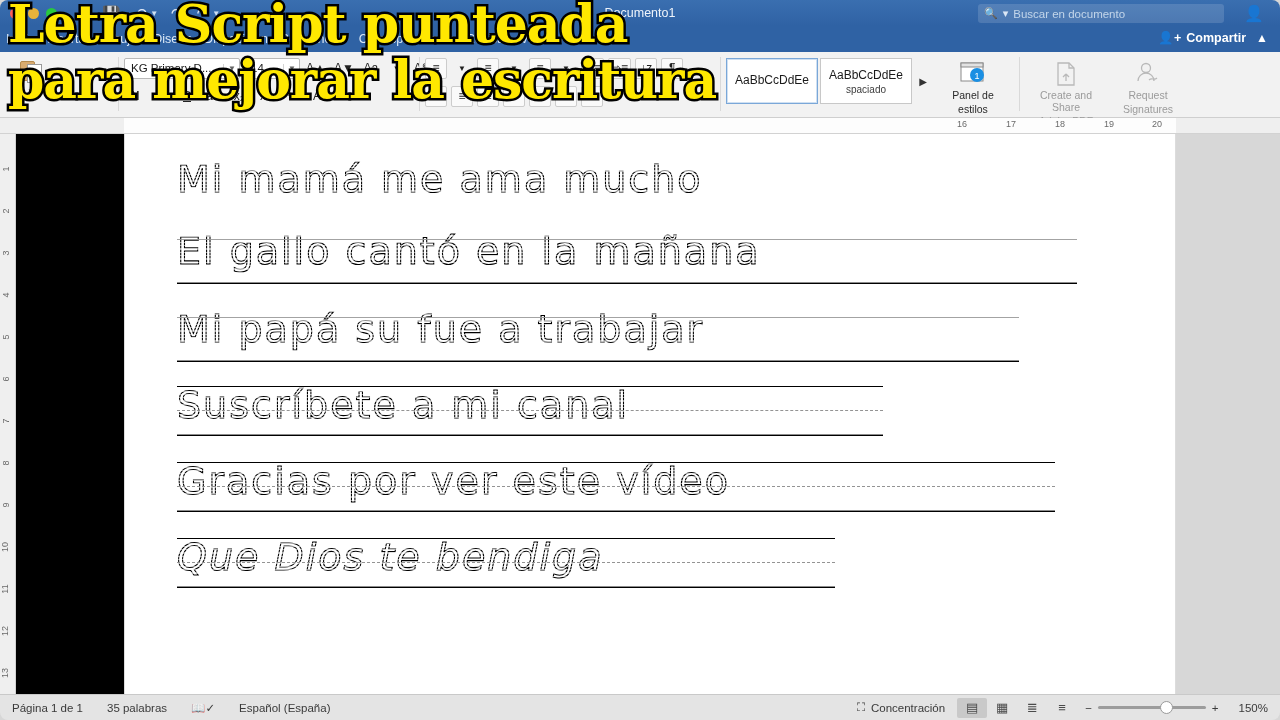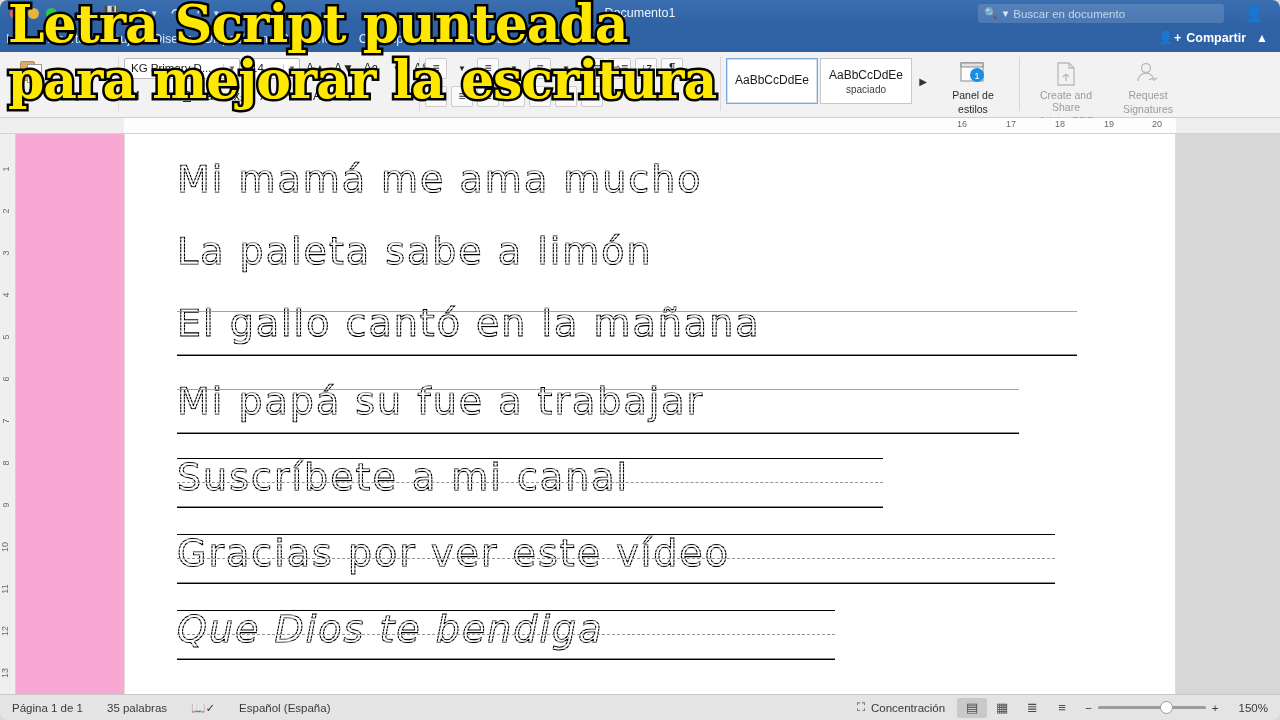--- a/index.html
+++ b/index.html
@@ -111,21 +111,21 @@
   .style-card .slabel { font-size: 10px; color: #3c3c3c; margin-top: 2px; }
   .gallery-more { width: 18px; height: 46px; display: flex; align-items: center; justify-content: center; font-size: 10px; color: #333; }
 
   .bigbtn {
     width: 82px; display: flex; flex-direction: column; align-items: center;
     gap: 2px; padding-top: 3px; font-size: 10.5px; color: #2b2b2b; text-align: center; line-height: 1.15;
   }
   .bigbtn.dim { color: #9b9b9b; }
 
   
-  .workarea { position: absolute; top: 118px; left: 0; width: 1132px; height: 576px; background: #f9a8d4; }
+  .workarea { position: absolute; top: 118px; left: 0; width: 1132px; height: 576px; background: #000000; }
   .hruler {
     position: absolute; top: 0; left: 0; width: 1280px; height: 16px;
     background: #efefef; border-bottom: 1px solid #d2d2d2; overflow: hidden;
   }
   .hruler .page-span { position: absolute; left: 124px; top: 0; width: 1052px; height: 15px; background: #fdfdfd; }
   .hruler .num { position: absolute; top: 1px; font-size: 9px; color: #6a6a6a; }
   .vruler {
     position: absolute; top: 16px; left: 0; width: 16px; height: 560px;
     background: #efefef; border-right: 1px solid #d2d2d2; overflow: hidden;
   }
@@ -387,24 +387,20 @@
     </div>
 
     <div class="page">
       <div class="doc-body">
 
         <div class="dline" style="height:72px;">
           <div class="txt dotted">Mi mamá me ama mucho</div>
           <div class="dotmask"></div>
         </div>
 
-        <div class="dline" style="height:72px;">
-          <div class="txt dotted">La paleta sabe a limón</div>
-          <div class="dotmask"></div>
-        </div>
 
         <div class="dline" style="height:78px;">
           <div class="guide g-topthin" style="top:19px;width:900px;"></div>
           <div class="guide g-bot" style="top:62px;width:900px;"></div>
           <div class="txt dotted">El gallo cantó en la mañana</div>
           <div class="dotmask"></div>
         </div>
 
         <div class="dline" style="height:72px;">
           <div class="guide g-topthin" style="top:19px;width:842px;"></div>

